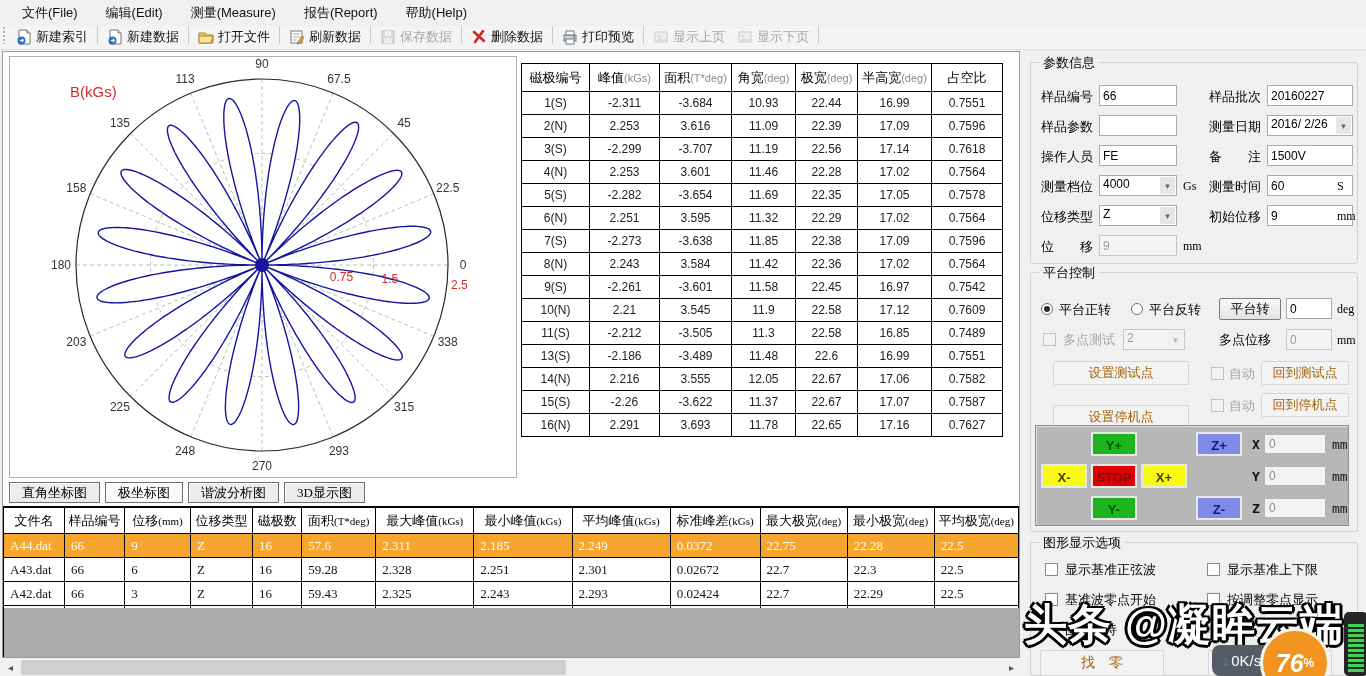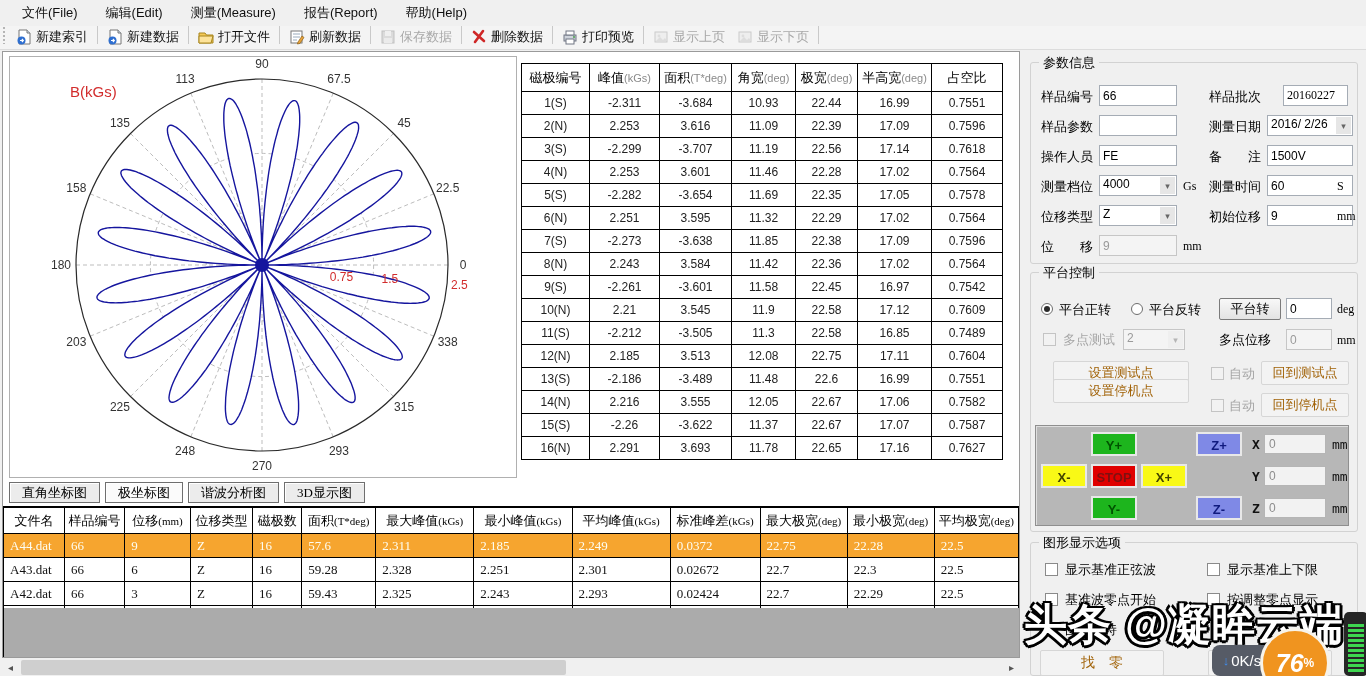--- a/index.html
+++ b/index.html
@@ -347,29 +347,20 @@
             <td>0.7609</td>
           </tr>
           <tr>
             <td>11(S)</td>
             <td>-2.212</td>
             <td>-3.505</td>
             <td>11.3</td>
             <td>22.58</td>
             <td>16.85</td>
             <td>0.7489</td>
-          </tr>
-          <tr>
-            <td>12(N)</td>
-            <td>2.185</td>
-            <td>3.513</td>
-            <td>12.08</td>
-            <td>22.75</td>
-            <td>17.11</td>
-            <td>0.7604</td>
           </tr>
           <tr>
             <td>13(S)</td>
             <td>-2.186</td>
             <td>-3.489</td>
             <td>11.48</td>
             <td>22.6</td>
             <td>16.99</td>
             <td>0.7551</td>
           </tr>
@@ -516,21 +507,21 @@
   </div>
 
   <div class="rpanel">
 
     <div class="gbox" style="left:8px; top:12px; width:328px; height:202px;">
       <span class="gtitle">参数信息</span>
       <div id="paramrows">
           <span class="flabel" style="position:absolute; left:10px; top:25px;">样品编号</span>
           <input class="tin" style="left: 68px; top: 22px; width: 78px;" value="66">
           <span class="flabel" style="position:absolute; left:178px; top:25px;">样品批次</span>
-          <input class="tin" style="left: 252px; top: 22px; width: 65px; font-family: Liberation Serif, serif;" value="20160227">
+          <input class="tin" style="left: 236px; top: 22px; width: 86px;" value="20160227">
           <span class="flabel" style="position:absolute; left:10px; top:55px;">样品参数</span>
           <input class="tin" style="left: 68px; top: 52px; width: 78px;" value="">
           <span class="flabel" style="position:absolute; left:178px; top:55px;">测量日期</span>
           <span class="fsel" style="left:236px; top:52px; width:86px;">2016/ 2/26<span class="arr">▾</span></span>
           <span class="flabel" style="position:absolute; left:10px; top:85px;">操作人员</span>
           <input class="tin" style="left: 68px; top: 82px; width: 78px;" value="FE">
           <span class="flabel" style="position:absolute; left:178px; top:85px;">备　　注</span>
           <input class="tin" style="left: 236px; top: 82px; width: 86px;" value="1500V">
           <span class="flabel" style="position:absolute; left:10px; top:115px;">测量档位</span>
           <span class="fsel" style="left:68px; top:112px; width:78px;">4000<span class="arr">▾</span></span>
@@ -565,21 +556,21 @@
       <span class="fsel dis" style="left:92px; top:56px; width:62px;"><span>2</span><span class="arr">▾</span></span>
       <span class="flabel" style="position:absolute; left:188px; top:58px;">多点位移</span>
       <input class="tin dis" style="left: 255px; top: 56px; width: 46px;" disabled="" value="0">
       <span class="funit" style="position:absolute; left:306px; top:60px;">mm</span>
 
       <button class="rbtn dis" style="left:22px; top:88px; width:136px; height:24px;">设置测试点</button>
       <span class="cb dis" style="left:180px; top:94px;"></span>
       <span class="flabel dis" style="position:absolute; left:198px; top:92px;">自动</span>
       <button class="rbtn dis" style="left:230px; top:88px; width:88px; height:24px;">回到测试点</button>
 
-      <button class="rbtn dis" style="left:22px; top:106px; width:136px; height:24px;">设置停机点</button>
+      <button class="rbtn dis" style="left:22px; top:132px; width:136px; height:24px;">设置停机点</button>
       <span class="cb dis" style="left:180px; top:126px;"></span>
       <span class="flabel dis" style="position:absolute; left:198px; top:124px;">自动</span>
       <button class="rbtn dis" style="left:230px; top:120px; width:88px; height:24px;">回到停机点</button>
 
       <div class="jogpanel">
         <div class="jbtn jgreen" style="left:55px; top:6px;">Y+</div>
         <div class="jbtn jblue" style="left:160px; top:6px;">Z+</div>
         <div class="jbtn jyellow" style="left:5px; top:38px;">X-</div>
         <div class="jbtn jred" style="left:55px; top:38px;">STOP</div>
         <div class="jbtn jyellow" style="left:105px; top:38px;">X+</div>

